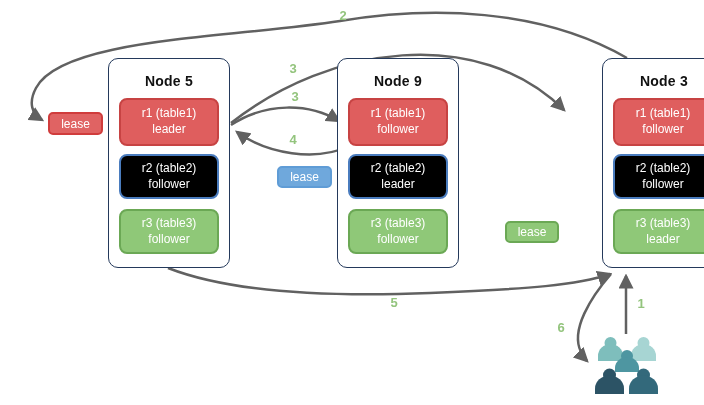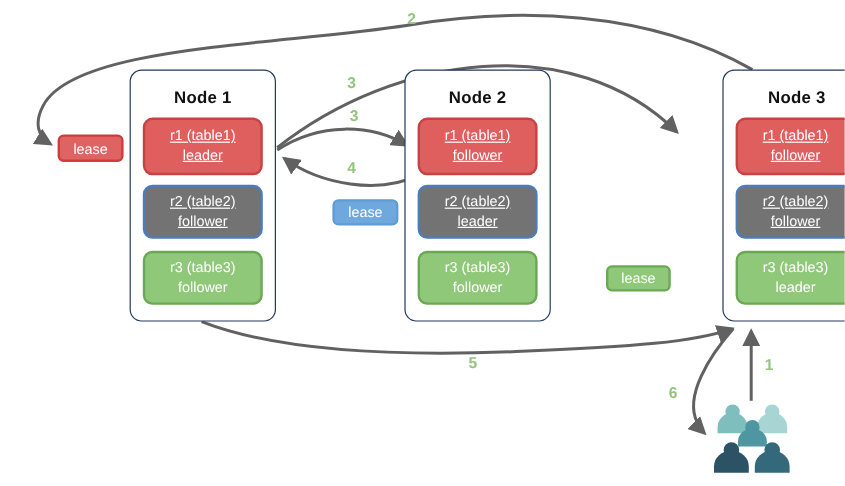--- a/index.html
+++ b/index.html
@@ -18,22 +18,22 @@
   #node2{left:337px;width:122px;}
   #node3{left:565px;width:124px;margin-left:37px;}
 
   .replica{position:absolute;left:10px;width:100px;border-radius:8px;
         box-sizing:border-box;border:2px solid;color:#ffffff;font-size:12px;
         line-height:1.32;text-align:center;display:flex;flex-direction:column;
         justify-content:center;}
   .replica.r1{top:39px;height:48px;}
   .replica.r2{top:95px;height:45px;}
   .replica.r3{top:150px;height:45px;}
-  .red{background:#df5e5e;border-color:#c74343;text-decoration:underline;}
-  .blue{background:#737373;border-color:#4a7cbe;text-decoration:underline;}
+  .red{background:#df5e5e;border-color:#c74343;}
+  .blue{background:#000000;border-color:#4a7cbe;}
   .green{background:#8fc878;border-color:#6ba855;justify-content:center;}
 
   
   .lease{position:absolute;border-radius:5px;box-sizing:border-box;border:2px solid;
         color:#ffffff;font-size:12px;text-align:center;display:flex;
         align-items:center;justify-content:center;}
   #lease-red{left:48px;top:112px;width:55px;height:23px;background:#e06363;border-color:#d03c3c;}
   #lease-blue{left:277px;top:166px;width:55px;height:22px;background:#6fa8dc;border-color:#5f9cd6;}
   #lease-green{left:505px;top:221px;width:54px;height:22px;background:#8fc878;border-color:#6ba855;}
 
@@ -67,37 +67,37 @@
       <path d="M 231 123 C 330 45, 478 25, 564 110" marker-end="url(#ah)"></path>
       <path d="M 231 125 C 266 102, 309 103, 339 121" marker-end="url(#ah)"></path>
       <path d="M 349 146 C 316 162, 267 154, 237 132" marker-end="url(#ah)"></path>
       <path d="M 168 268 C 232 293, 330 297, 430 293 C 530 289, 578 285, 610 274" marker-end="url(#ah)"></path>
       <path d="M 626 334 L 626 276" marker-end="url(#ah)"></path>
       <path d="M 611 274 C 591 297, 570 330, 581 352 C 583 357, 585 359, 587 361" marker-end="url(#ah)"></path>
     </g>
   </svg>
 
   <div class="node" id="node1">
-    <div class="node-title">Node 1</div>
+    <div class="node-title">Node 5</div>
     <div class="replica r1 red">
       <span>r1 (table1)</span>
       <span>leader</span>
     </div>
     <div class="replica r2 blue">
       <span>r2 (table2)</span>
       <span>follower</span>
     </div>
     <div class="replica r3 green">
       <span>r3 (table3)</span>
       <span>follower</span>
     </div>
   </div>
 
   <div class="node" id="node2">
-    <div class="node-title">Node 2</div>
+    <div class="node-title">Node 9</div>
     <div class="replica r1 red">
       <span>r1 (table1)</span>
       <span>follower</span>
     </div>
     <div class="replica r2 blue">
       <span>r2 (table2)</span>
       <span>leader</span>
     </div>
     <div class="replica r3 green">
       <span>r3 (table3)</span>

